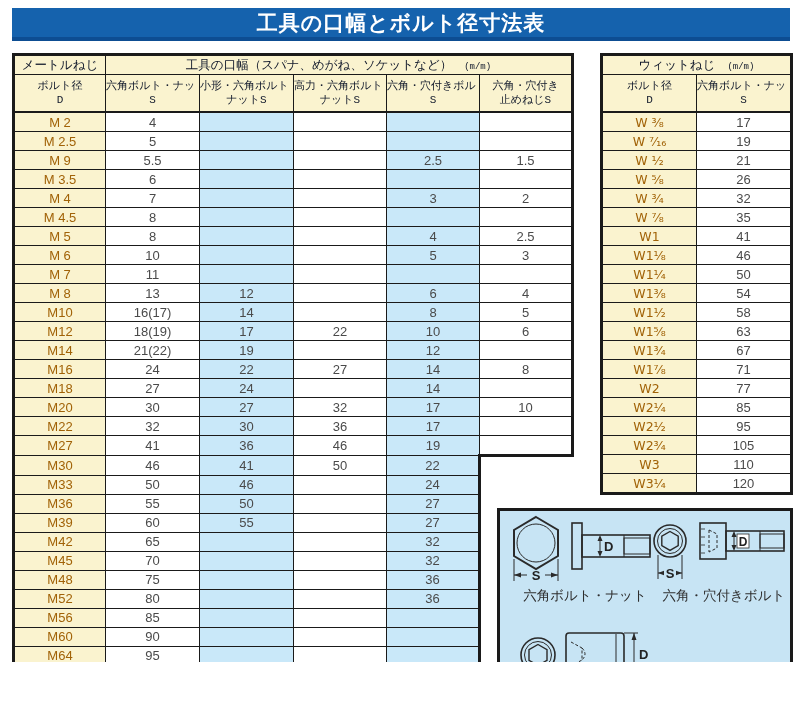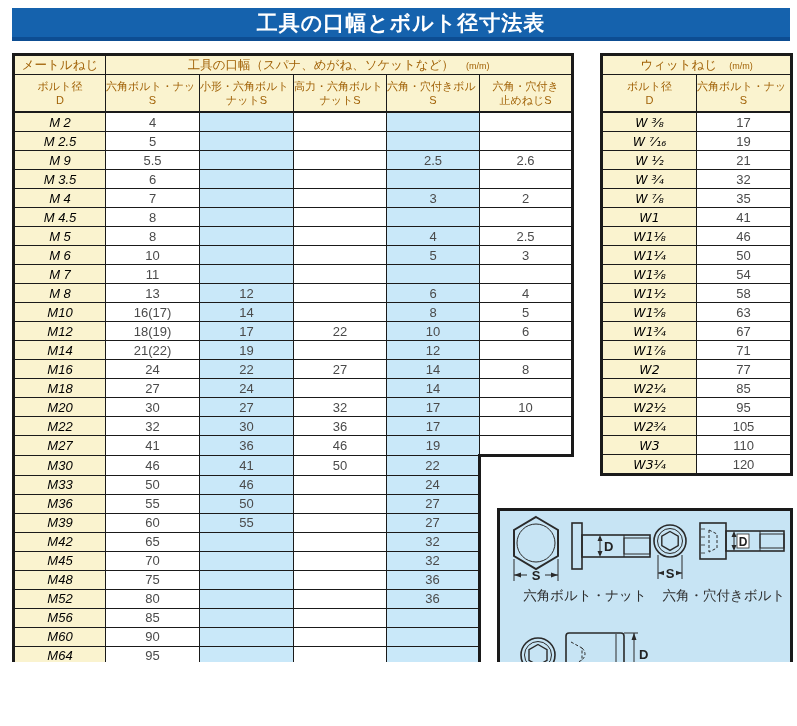--- a/index.html
+++ b/index.html
@@ -8,27 +8,27 @@
 
   
   .title-bar{position:absolute;left:12px;top:8px;width:778px;height:29px;
     background:var(--title-bar,#1562ad);border-bottom:4px solid var(--title-underline,#0d4d92);
     color:#fff;font-size:21px;font-weight:bold;text-align:center;line-height:29px;letter-spacing:1px;}
 
   
   table{border-collapse:collapse;table-layout:fixed;position:absolute;}
   th,td{border:1px solid var(--border,#1a1a1a);text-align:center;vertical-align:middle;
         padding:0;overflow:hidden;white-space:nowrap;}
-  th{background:var(--header-cream,#faf3cf);font-weight:normal;color:#a16207;}
+  th{background:var(--header-cream,#faf3cf);font-weight:normal;color:#0f172a;font-family:Liberation Mono, monospace;}
   .metric{left:12px;top:53px;width:559px;}
   .whit{left:600px;top:53px;width:190px;}
   thead tr.h1 th{height:18px;font-size:12.5px;border-top:3px solid var(--border,#1a1a1a);}
   thead tr.h2 th{height:36px;font-size:11px;line-height:1.3;border-bottom:2px solid var(--border,#1a1a1a);}
   tbody td{height:18px;font-size:13px;color:#4a4a4a;background:#fff;}
-  td.dcol{background:var(--header-cream,#faf3cf);color:#000000;font-style:italic;}
+  td.dcol{background:var(--header-cream,#faf3cf);color:#a16207;}
   .metric td.c1,.metric td.c3{background:var(--cell-blue,#c9e8f9);}
   .unit{font-size:9px;margin-left:12px;}
   
   .metric th:first-child,.metric td:first-child{border-left:3px solid var(--border,#1a1a1a);}
   .metric thead th:last-child{border-right:3px solid var(--border,#1a1a1a);}
   .whit th:first-child,.whit td:first-child{border-left:3px solid var(--border,#1a1a1a);}
   .whit th:last-child,.whit td:last-child{border-right:3px solid var(--border,#1a1a1a);}
   .whit tbody tr:last-child td{border-bottom:3px solid var(--border,#1a1a1a);}
   td.thick-r{border-right:3px solid var(--border,#1a1a1a);}
   td.thick-b{border-bottom:3px solid var(--border,#1a1a1a);}
@@ -111,21 +111,21 @@
           <td class="vcol c2"></td>
           <td class="vcol c3"></td>
           <td class="vcol c4 thick-r"></td>
         </tr>
         <tr>
           <td class="dcol">M 9</td>
           <td class="vcol c0">5.5</td>
           <td class="vcol c1"></td>
           <td class="vcol c2"></td>
           <td class="vcol c3">2.5</td>
-          <td class="vcol c4 thick-r">2.6</td>
+          <td class="vcol c4 thick-r">1.5</td>
         </tr>
         <tr>
           <td class="dcol">M 3.5</td>
           <td class="vcol c0">6</td>
           <td class="vcol c1"></td>
           <td class="vcol c2"></td>
           <td class="vcol c3"></td>
           <td class="vcol c4 thick-r"></td>
         </tr>
         <tr>
@@ -364,20 +364,24 @@
           <td class="dcol">W ³⁄₈</td>
           <td class="vcol">17</td>
         </tr>
         <tr>
           <td class="dcol">W ⁷⁄₁₆</td>
           <td class="vcol">19</td>
         </tr>
         <tr>
           <td class="dcol">W ¹⁄₂</td>
           <td class="vcol">21</td>
+        </tr>
+        <tr>
+          <td class="dcol">W ⁵⁄₈</td>
+          <td class="vcol">26</td>
         </tr>
         <tr>
           <td class="dcol">W ³⁄₄</td>
           <td class="vcol">32</td>
         </tr>
         <tr>
           <td class="dcol">W ⁷⁄₈</td>
           <td class="vcol">35</td>
         </tr>
         <tr>

